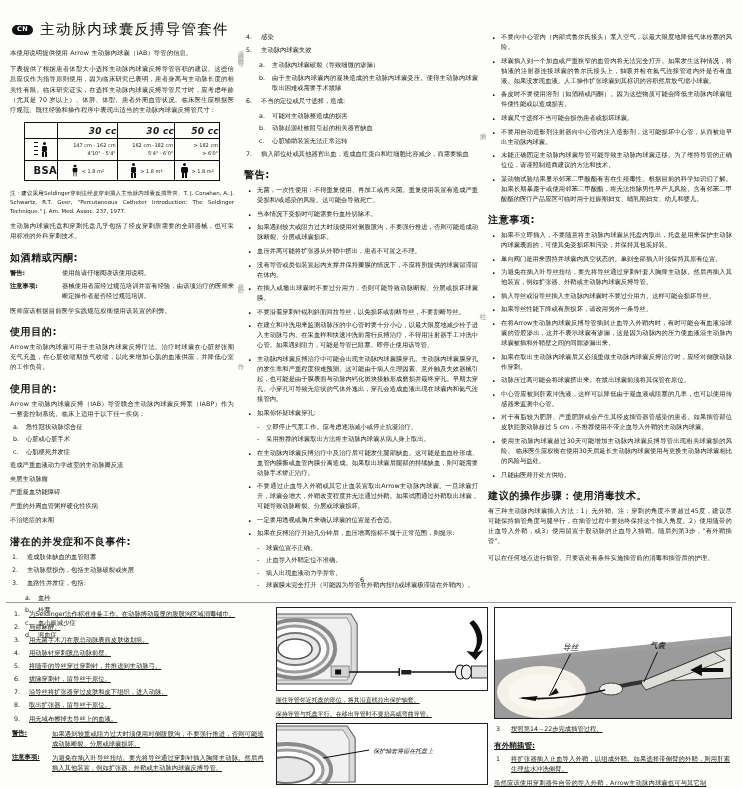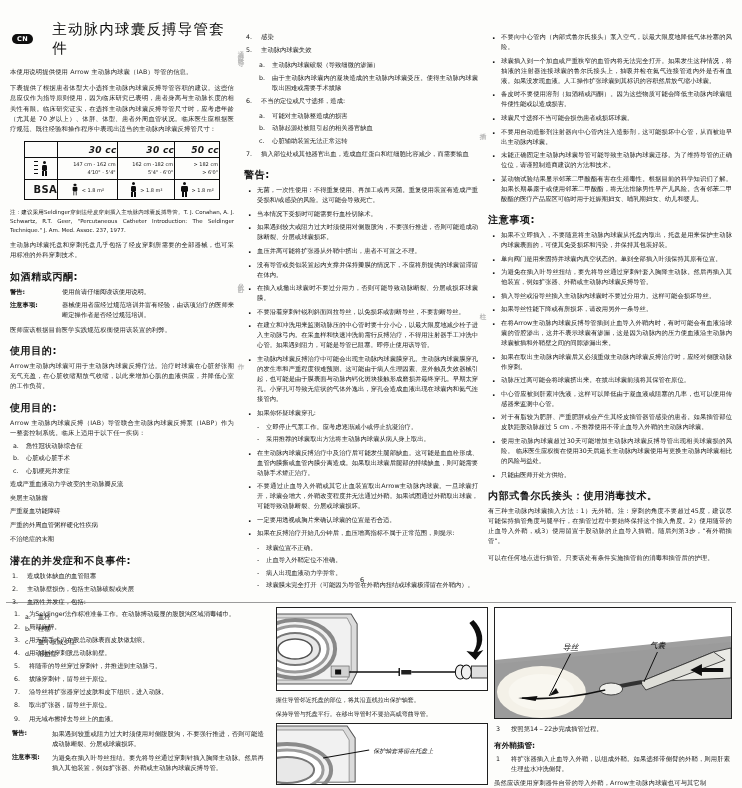--- a/index.html
+++ b/index.html
@@ -15,21 +15,21 @@
   }
   .page{position:relative;width:742px;height:788px;box-sizing:border-box;padding:8px 6px 0 6px;}
 
   
   .cols{display:flex;gap:0;height:592px;}
   .col{position:relative;box-sizing:border-box;}
   .col-1{width:236px;padding:0 6px 0 4px;}
   .col-2{width:246px;padding:0 6px 0 4px;}
   .col-3{width:254px;padding:0 4px 0 4px;}
 
-  .title-row{display:flex;align-items:center;gap:19px;margin:12px 0 9px 2px;}
+  .title-row{display:flex;align-items:center;gap:7px;margin:12px 0 9px 2px;}
   .cn-badge{
     display:inline-block;background:#111;color:#fff;
     font-size:6.5px;letter-spacing:.5px;font-weight:bold;
     border-radius:7px;padding:1.5px 5px 2px 5px;line-height:1;
   }
   .doc-title{font-size:14.5px;font-weight:normal;letter-spacing:1.2px;color:#0d0d0d;}
 
   p.body{font-size:6.3px;line-height:1.62;margin:0 0 6px 0;text-align:justify;letter-spacing:.15px;color:#1d1d1d;}
   p.tight{margin-bottom:3px;}
   h2.sec{font-size:10px;font-weight:bold;margin:9px 0 3px 0;letter-spacing:.6px;}
@@ -87,21 +87,21 @@
   .ghost{
     position:absolute;writing-mode:vertical-rl;
     font-size:6.5px;letter-spacing:3px;color:#8d8d8d;opacity:.62;
     font-weight:bold;
   }
 
   .pagenum{position:absolute;left:0;right:0;text-align:center;font-size:6.5px;color:#222;}
 
   
   .divider{border:none;border-top:1px solid #9a9a9a;margin:2px 0 0 0;}
-  .bottom{display:flex;height:178px;padding-top:4px;}
+  .bottom{display:flex;height:178px;padding-top:4px;text-decoration:underline;}
   .b-col-1{width:270px;box-sizing:border-box;padding:0 8px 0 6px;}
   .b-col-2{width:222px;box-sizing:border-box;padding:0 4px;position:relative;}
   .b-col-3{width:250px;box-sizing:border-box;padding:0 6px 0 4px;position:relative;}
 
   .b-deflist .row{display:flex;margin-bottom:2px;}
   .b-deflist .dt{font-weight:bold;width:40px;flex:none;font-size:6.3px;}
   .b-deflist .dd{flex:1;text-align:justify;font-size:6.3px;line-height:1.6;}
 
   
   .figbox{border:1px solid #222;background:#fff;position:relative;overflow:hidden;}
@@ -336,21 +336,21 @@
         <li>如果导丝性能下降或有所损坏，请改用另外一条导丝。</li>
         <li>在将Arrow主动脉内球囊反搏导管插到止血导入外鞘内时，有时可能会有血液沿球囊的管腔渗出，这并不表示球囊有渗漏，这是因为动脉内的压力使血液沿主动脉内球囊被插和外鞘壁之间的间隙渗漏出来。</li>
         <li>如果在取出主动脉内球囊后又必须重做主动脉内球囊反搏治疗时，应经对侧股动脉作穿刺。</li>
         <li>动脉压过高可能会将球囊挤出来。在拔出球囊前须将其保管在原位。</li>
         <li>中心管应被到肝素冲洗液，这样可以降低由于凝血液或阻塞的几率，也可以使用传感器来监测中心管。</li>
         <li>对于有脂较为肥胖、严重肥胖或会产生其经皮插管器管感染的患者。如果插管部位皮肤距股动脉超过 5 cm，不推荐使用不带止血导入外鞘的主动脉内球囊。</li>
         <li>使用主动脉内球囊超过30天可能增加主动脉内球囊反搏导管出现相关球囊损的风险。 临床医生应权衡在使用30天后延长主动脉内球囊使用与更换主动脉内球囊相比的风险与益处。</li>
         <li>只能由医师开处方供给。</li>
       </ul>
 
-      <h2 class="sec">内部式鲁尔氏接头：使用消毒技术。</h2>
+      <h2 class="sec">建议的操作步骤：使用消毒技术。</h2>
       <p class="body">有三种主动脉内球囊插入方法：1）无外鞘。注：穿刺的角度不要超过45度，建议尽可能保持插管角度与腿平行，在插管过程中要始终保持这个插入角度。2）使用随带的止血导入外鞘，或3）使用留置于股动脉的止血导入插鞘。随后列第3步，"有外鞘插管"。</p>
 
       <p class="body">可以在任何地点进行插管。只要该处有条件实施插管前的消毒和插管后的护理。</p>
     </div>
   </div>
 
   <hr class="divider">
 
   <div class="bottom">
 

